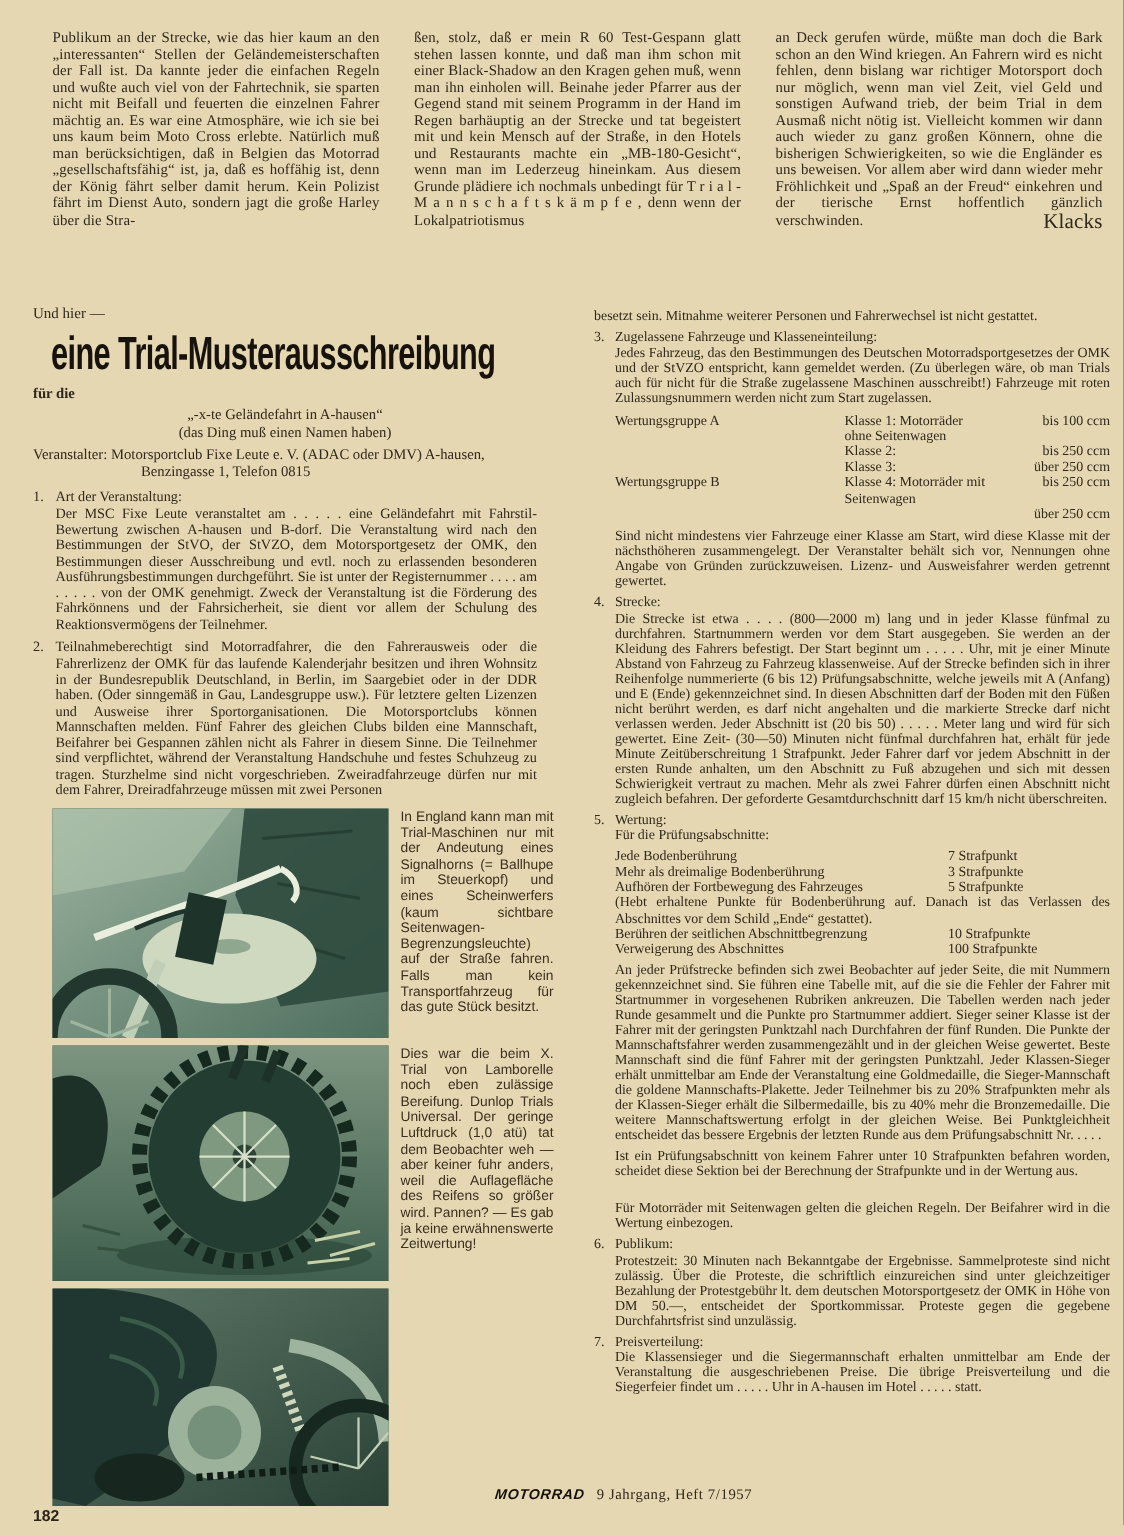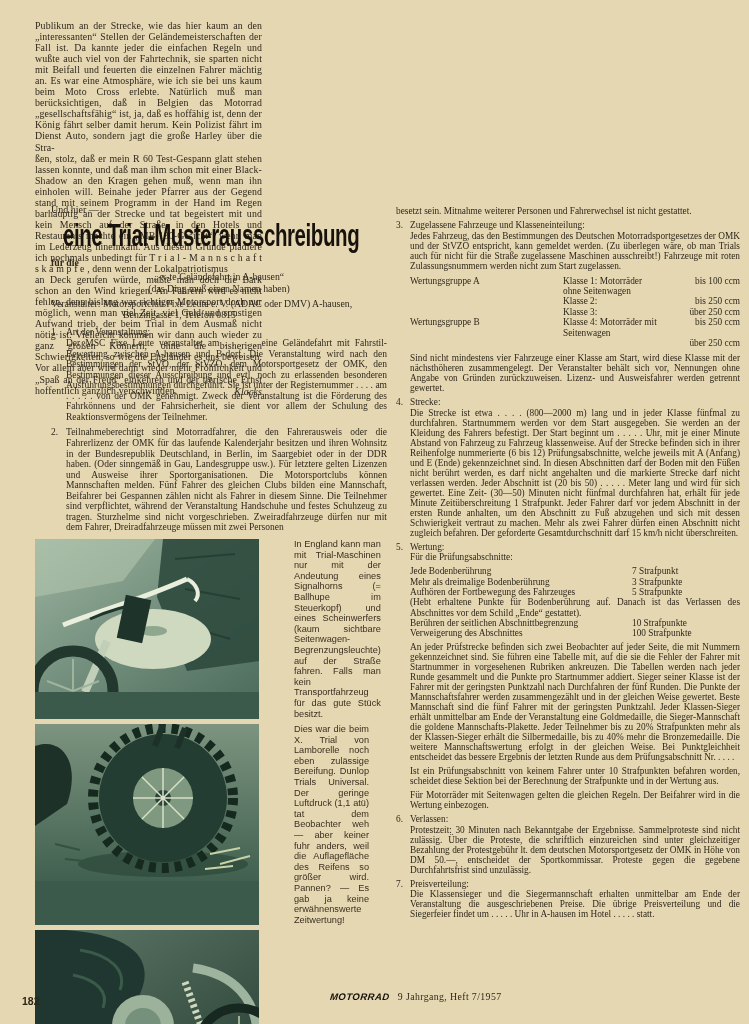--- a/index.html
+++ b/index.html
@@ -6,44 +6,44 @@
   .page{
     position:relative; width:749px; height:1024px; margin:0 auto;
     background:#e5d7b2;
     background-image:radial-gradient(ellipse at 20% 10%, #ead dcb8 0%, transparent 60%),
       linear-gradient(90deg,#e2d3ab 0%, #e7d9b5 55%, #e3d4ac 100%);
     font-family:"Liberation Serif", serif;
     color:#2f281c;
     overflow:hidden;
   }
   
-  .top-cols{position:absolute; left:35px; top:20px; width:700px; display:flex; gap:0;flex-direction:column;}
+  .top-cols{position:absolute; left:35px; top:20px; width:700px; display:flex; gap:23px;}
   .tcol{width:227px; font-size:9.9px; line-height:11.05px; text-align:justify; letter-spacing:0.1px;}
   .tcol3{position:relative;}
-  .signature{position:absolute; right:0; bottom:-1px; font-style:italic; font-size:10px; background:transparent;margin-top:12px;}
-  
-  .left-col{position:absolute; left:51px; top:204px; width:336px;}
+  .signature{position:absolute; right:0; bottom:-1px; font-size:14px; background:transparent;margin-top:12px;}
+  
+  .left-col{position:absolute; left:22px; top:204px; width:336px;}
   .leadin{font-size:10px; line-height:11px;}
   .headline{
     margin:4px 0 5px 12px; font-family:"Liberation Sans", sans-serif; font-weight:700;
     font-size:31px; line-height:33px; color:#17130c; letter-spacing:-0.6px;
     white-space:nowrap; transform:scaleX(0.66); transform-origin:left center;
   }
   .fuerdie{font-size:9.8px; line-height:11px; margin-bottom:3px;font-weight:bold;}
   .event-name{text-align:center; font-size:9.8px; line-height:11.5px;}
   .event-sub{text-align:center; font-size:9.8px; line-height:11.5px; margin-bottom:4px;}
   .veranstalter{font-size:9.8px; line-height:11px; padding-left:72px; text-indent:-72px; margin-bottom:7px;}
   .item{display:flex; margin-bottom:5px; font-size:9.5px; line-height:10.55px;}
   .inum{flex:none; width:15px;}
   .ibody{flex:1;}
   .ititle{margin-bottom:0.5px;}
   .itext{text-align:justify;}
   
   .photos{position:absolute; left:35px; top:539px; width:334px;}
-  .photo-row{display:flex; margin-bottom:5px;gap:27px;}
+  .photo-row{display:flex; margin-bottom:5px;}
   .photo{flex:none; width:224px; background:#3c5a4b; line-height:0;}
   .photo svg{display:block;}
   .caption{
     flex:1; margin-left:8px; font-family:"Liberation Sans", sans-serif;
     font-size:9.2px; line-height:10.6px; text-align:justify; color:#3a2f20;
   }
   
   .right-col{position:absolute; left:396px; top:206px; width:344px; font-size:9.3px; line-height:10px;}
   .rpara{text-align:justify; margin-bottom:4px;}
   .ritem{display:flex; margin-bottom:4px;}
@@ -56,21 +56,21 @@
   .cclass{flex:1;margin-left:41px;}
   .cccm{flex:none; width:78px; text-align:right;}
   .pentable{margin:4px 0 4px 0;}
   .prow{display:flex; line-height:10.3px;}
   .plabel{flex:1;}
   .pvalue{flex:none; width:108px; text-align:left; padding-left:10px;}
   .pnote{text-align:justify; line-height:10.3px;}
   .sub{margin-bottom:4px;}
   
   .footer{position:absolute; left:0; top:989px; width:749px; height:20px;}
-  .pagenum{position:absolute; left:22px; top:6px; font-family:"Liberation Sans", sans-serif; font-weight:700; font-size:10.5px; color:#2c251a;}
+  .pagenum{position:absolute; left:22px; top:16px; font-family:"Liberation Sans", sans-serif; font-weight:700; font-size:10.5px; color:#2c251a;}
   .issue-group{position:absolute; left:330px; top:2px; display:flex; align-items:baseline; gap:8px;}
   .logo{
     font-family:"Liberation Sans", sans-serif; font-weight:700; font-style:italic;
     font-size:9.5px; letter-spacing:0.5px; color:#14100a; transform:skewX(-6deg);
   }
   .issue{font-size:9.8px; color:#2f281c; letter-spacing:0.4px;}
 </style>
 </head>
 <body>
 
@@ -153,21 +153,21 @@
           <circle cx="128" cy="74" r="70" fill="none" stroke="#16291f" stroke-width="10" stroke-dasharray="7 6"></circle>
           <circle cx="128" cy="74" r="64" fill="#233d32"></circle>
           <circle cx="128" cy="74" r="30" fill="#7e997f"></circle>
           <circle cx="128" cy="74" r="8" fill="#2c4438"></circle>
           <path d="M128,44 L128,104 M98,74 L158,74 M107,53 L149,95 M149,53 L107,95" stroke="#d8e0c8" stroke-width="1.5" fill="none"></path>
           <path d="M128,0 L120,22 M150,4 L142,24" stroke="#1d3129" stroke-width="6" fill="none"></path>
           <path d="M175,130 L205,124 M185,140 L215,132 M170,145 L198,142" stroke="#c8d2a8" stroke-width="2" fill="none"></path>
           <path d="M20,120 L45,126 M30,135 L58,138" stroke="#35523f" stroke-width="2" fill="none"></path>
         </svg>
       </div>
-      <div class="caption">Dies war die beim X. Trial von Lamborelle noch eben zulässige Bereifung. Dunlop Trials Universal. Der geringe Luftdruck (1,1 atü) tat dem Beobachter weh — aber keiner fuhr anders, weil die Auflagefläche des Reifens so größer wird. Pannen? — Es gab ja keine erwähnenswerte Zeitwertung!</div>
+      <div class="caption">Dies war die beim X. Trial von Lamborelle noch eben zulässige Bereifung. Dunlop Trials Universal. Der geringe Luftdruck (1,0 atü) tat dem Beobachter weh — aber keiner fuhr anders, weil die Auflagefläche des Reifens so größer wird. Pannen? — Es gab ja keine erwähnenswerte Zeitwertung!</div>
     </div>
 
     <div class="photo-row">
       <div class="photo">
         <svg width="224" height="145" viewBox="0 0 224 145" xmlns="http://www.w3.org/2000/svg">
           <defs>
             <linearGradient id="p3g" x1="0" y1="0" x2="1" y2="1">
               <stop offset="0" stop-color="#5d7767"></stop>
                 <stop offset="1" stop-color="#2b4337"></stop>
             </linearGradient>
@@ -257,29 +257,29 @@
           <div class="prow">
             <span class="plabel">Berühren der seitlichen Abschnittbegrenzung</span>
             <span class="pvalue">10 Strafpunkte</span>
           </div>
           <div class="prow">
             <span class="plabel">Verweigerung des Abschnittes</span>
             <span class="pvalue">100 Strafpunkte</span>
           </div>
         </div>
         <div class="rtext" style="margin-bottom:4px;">An jeder Prüfstrecke befinden sich zwei Beobachter auf jeder Seite, die mit Nummern gekennzeichnet sind. Sie führen eine Tabelle mit, auf die sie die Fehler der Fahrer mit Startnummer in vorgesehenen Rubriken ankreuzen. Die Tabellen werden nach jeder Runde gesammelt und die Punkte pro Startnummer addiert. Sieger seiner Klasse ist der Fahrer mit der geringsten Punktzahl nach Durchfahren der fünf Runden. Die Punkte der Mannschaftsfahrer werden zusammengezählt und in der gleichen Weise gewertet. Beste Mannschaft sind die fünf Fahrer mit der geringsten Punktzahl. Jeder Klassen-Sieger erhält unmittelbar am Ende der Veranstaltung eine Goldmedaille, die Sieger-Mannschaft die goldene Mannschafts-Plakette. Jeder Teilnehmer bis zu 20% Strafpunkten mehr als der Klassen-Sieger erhält die Silbermedaille, bis zu 40% mehr die Bronzemedaille. Die weitere Mannschaftswertung erfolgt in der gleichen Weise. Bei Punktgleichheit entscheidet das bessere Ergebnis der letzten Runde aus dem Prüfungsabschnitt Nr. . . . .</div>
-        <div class="rtext" style="margin-bottom:4px;">Ist ein Prüfungsabschnitt von keinem Fahrer unter 10 Strafpunkten befahren worden, scheidet diese Sektion bei der Berechnung der Strafpunkte und in der Wertung aus.</div>
+        <div class="rtext" style="margin-bottom:15px;">Ist ein Prüfungsabschnitt von keinem Fahrer unter 10 Strafpunkten befahren worden, scheidet diese Sektion bei der Berechnung der Strafpunkte und in der Wertung aus.</div>
         <div class="rtext">Für Motorräder mit Seitenwagen gelten die gleichen Regeln. Der Beifahrer wird in die Wertung einbezogen.</div>
       </div>
     </div>
 
     <div class="ritem">
       <span class="inum">6.</span>
       <div class="ibody">
-        <div class="rtitle">Verlassen:</div>
+        <div class="rtitle">Publikum:</div>
         <div class="rtext">Protestzeit: 30 Minuten nach Bekanntgabe der Ergebnisse. Sammelproteste sind nicht zulässig. Über die Proteste, die schriftlich einzureichen sind unter gleichzeitiger Bezahlung der Protestgebühr lt. dem deutschen Motorsportgesetz der OMK in Höhe von DM 50.—, entscheidet der Sportkommissar. Proteste gegen die gegebene Durchfahrtsfrist sind unzulässig.</div>
       </div>
     </div>
 
     <div class="ritem">
       <span class="inum">7.</span>
       <div class="ibody">
         <div class="rtitle">Preisverteilung:</div>
         <div class="rtext">Die Klassensieger und die Siegermannschaft erhalten unmittelbar am Ende der Veranstaltung die ausgeschriebenen Preise. Die übrige Preisverteilung und die Siegerfeier findet um . . . . .  Uhr in A-hausen im Hotel . . . . .  statt.</div>
       </div>

